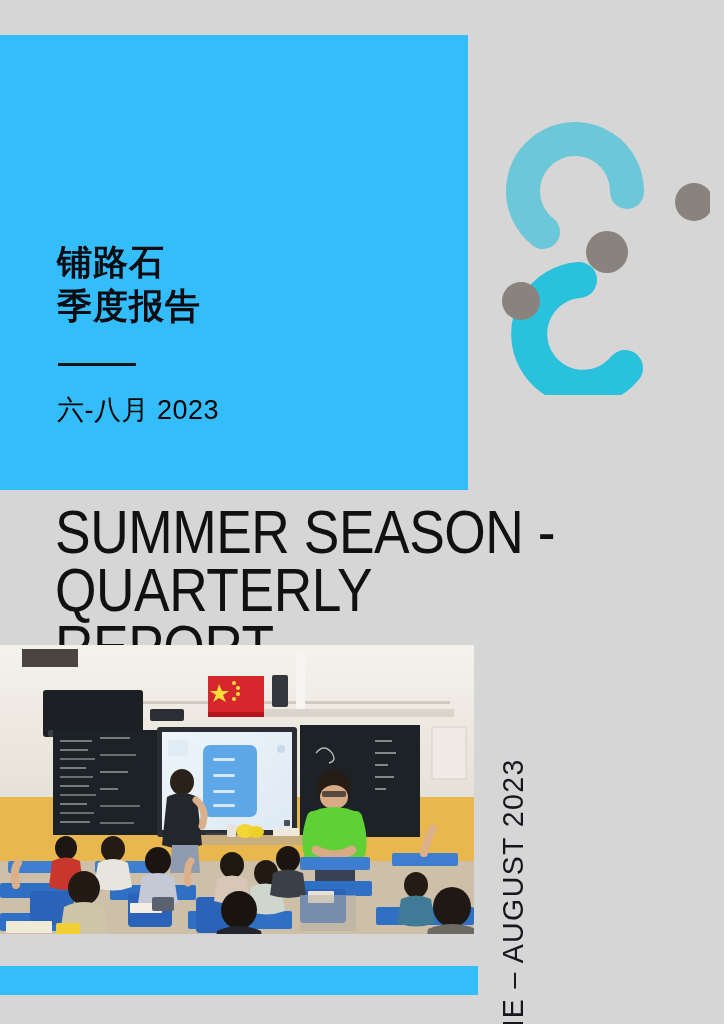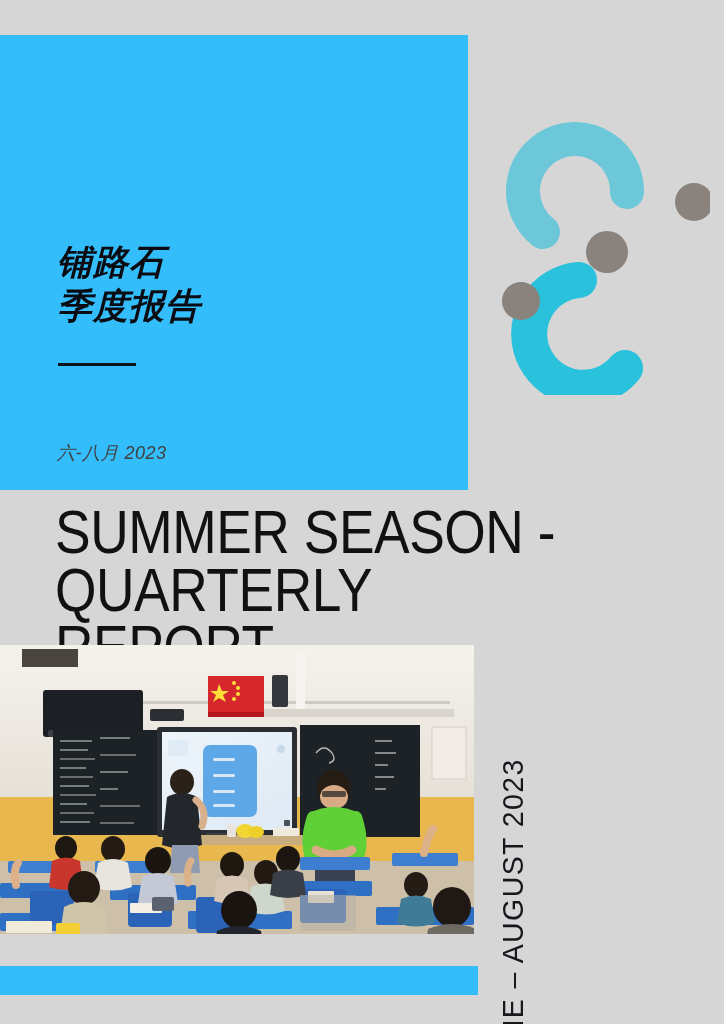--- a/index.html
+++ b/index.html
@@ -17,21 +17,20 @@
   }
 
   
   .hero-block {
     position: absolute;
     left: 0;
     top: 35px;
     width: 468px;
     height: 455px;
     background: #33bdfb;
-    font-style: italic;
   }
   .hero-title {
     position: absolute;
     left: 57px;
     top: 205px;
     font-size: 35px;
     line-height: 44px;
     font-weight: 700;
     color: #0b0b12;
     letter-spacing: 1px;
@@ -42,26 +41,25 @@
     left: 58px;
     top: 328px;
     width: 78px;
     height: 3px;
     background: #10131b;
   }
   .hero-subtitle {
     position: absolute;
     left: 57px;
     top: 359px;
-    font-size: 18px;
+    font-size: 27px;
     line-height: 32px;
     font-weight: 400;
-    color: #404040;
+    color: #000000;
     letter-spacing: 0.5px;
-    margin-top: 43px;
   }
 
   
   .logo-mark {
     position: absolute;
     left: 495px;
     top: 120px;
     width: 215px;
     height: 275px;
   }

